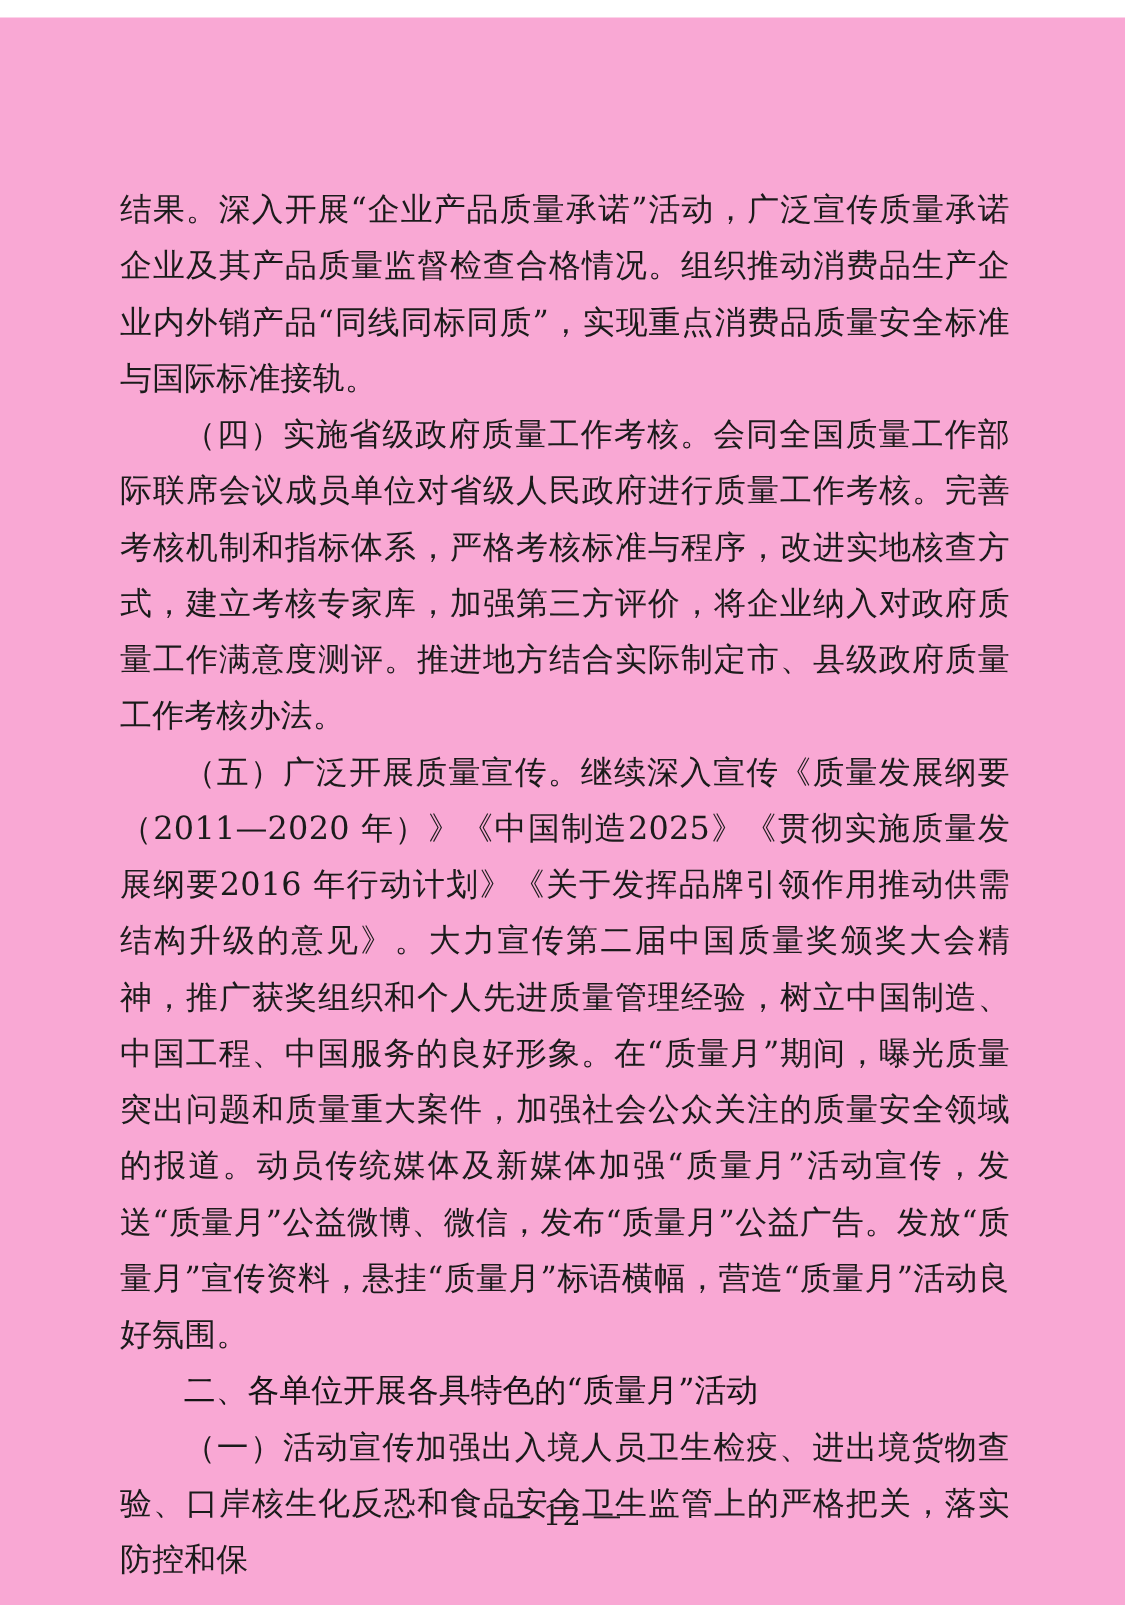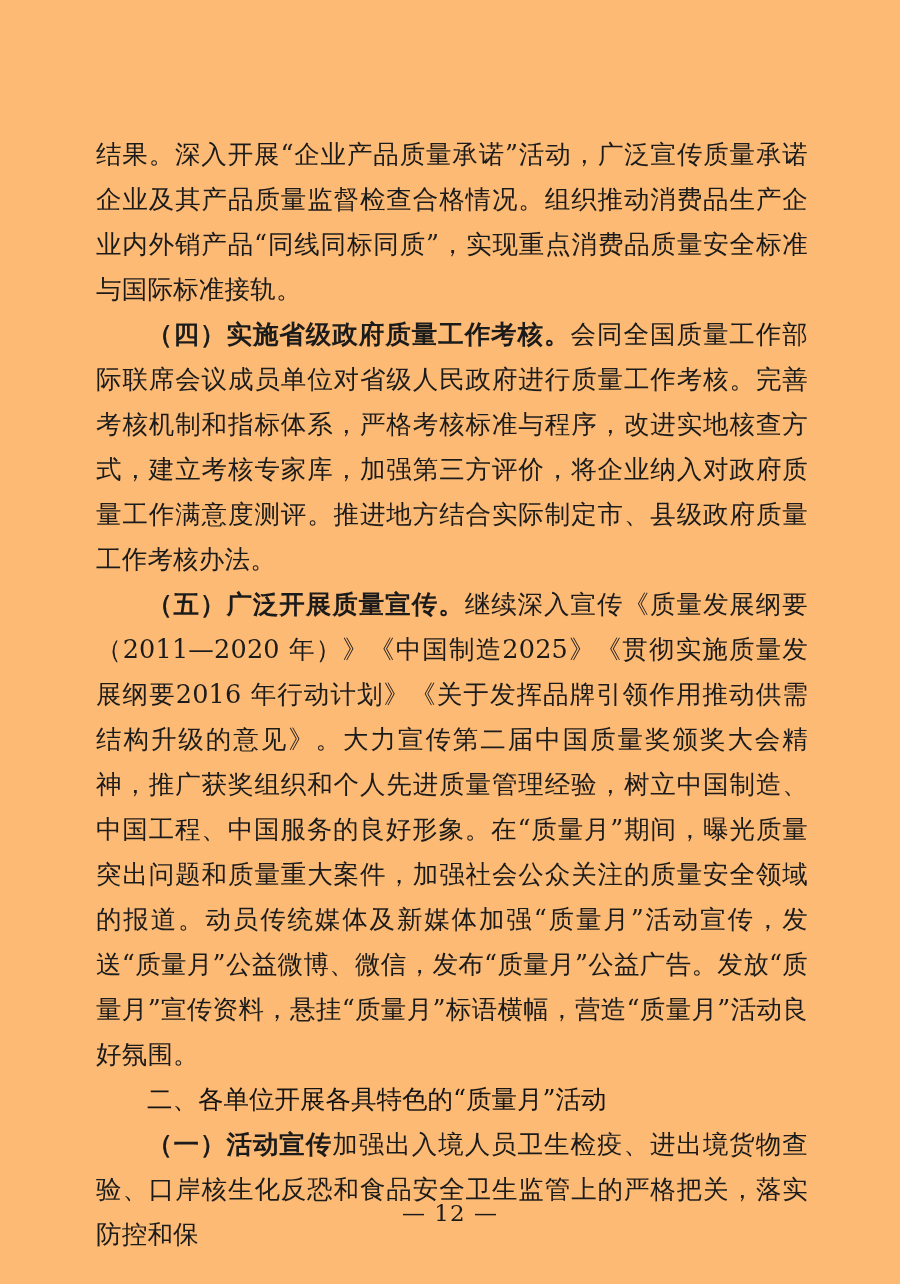--- a/index.html
+++ b/index.html
@@ -10,21 +10,22 @@
   body {
     width: 900px;
     height: 1284px;
     position: relative;
     font-family: "DejaVu Serif", "Liberation Serif", serif;
     color: #1a1a1a;
   }
   .page {
     position: absolute;
     inset: 0;
-    background: #fdba74;
+    background: #f9a8d4;
+    margin-top: 14px;
   }
   .content {
     position: absolute;
     left: 96px;
     top: 132px;
     width: 712px;
   }
   .para {
     font-size: 25.5px;
     line-height: 45px;
@@ -39,21 +40,21 @@
   }
   .heading {
     font-size: 25.5px;
     line-height: 45px;
     font-weight: normal;
     text-indent: 2em;
     margin: 0;
     color: #141414;
   }
   .bold {
-    font-weight: bold;
+    font-weight: normal;
   }
   .footer {
     position: absolute;
     left: 0;
     right: 0;
     bottom: 58px;
     text-align: center;
     font-size: 23px;
     color: #1b1b1b;
     letter-spacing: 1px;

